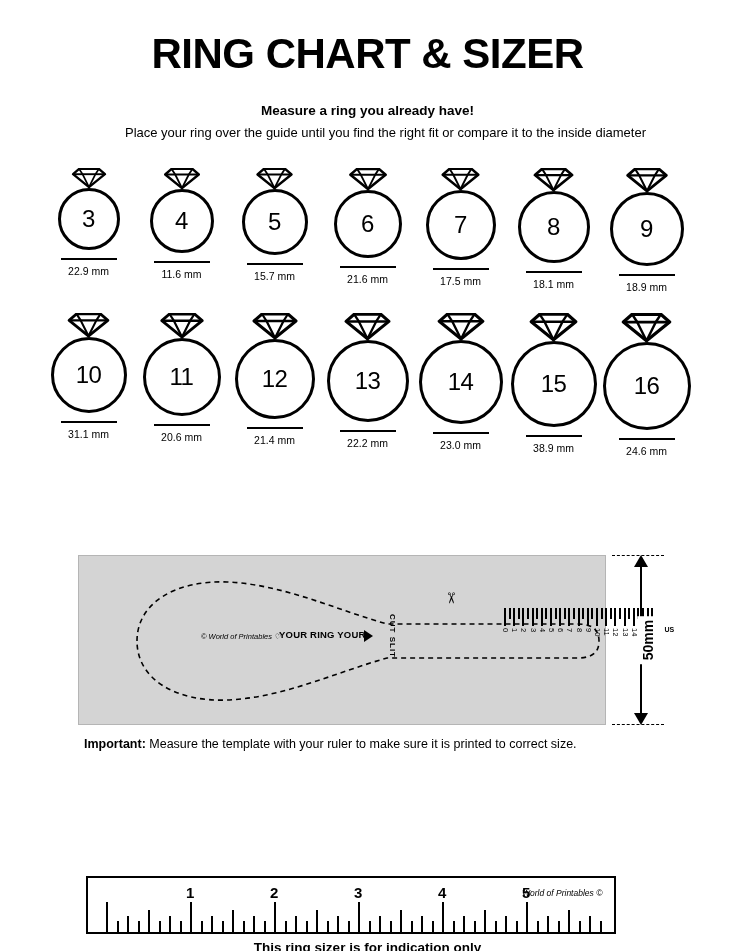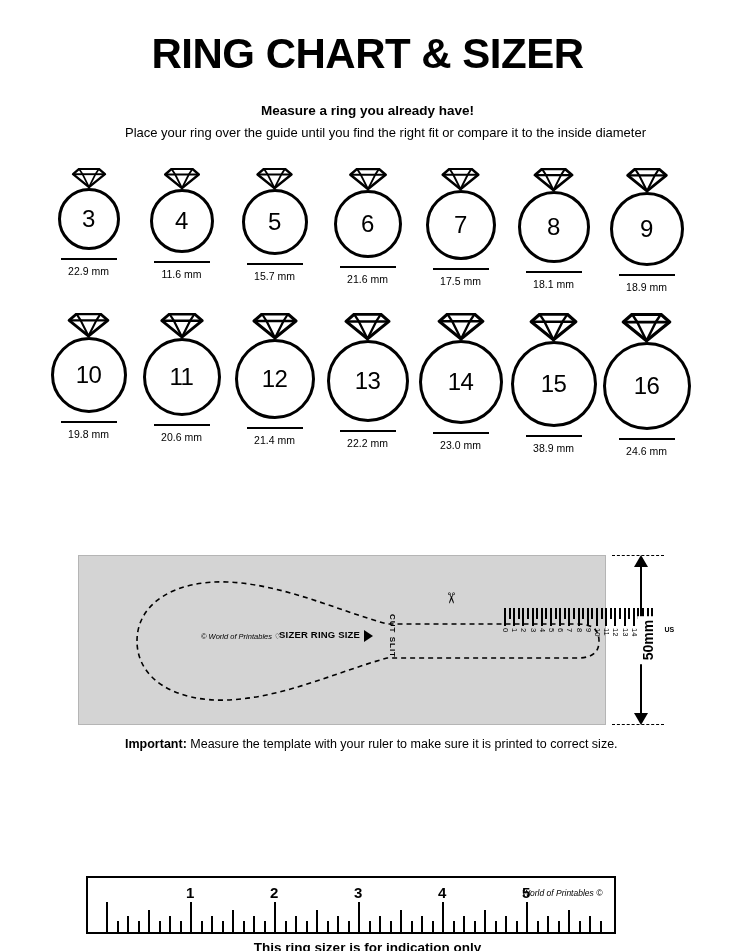--- a/index.html
+++ b/index.html
@@ -275,21 +275,21 @@
     padding: 3px 4px;
     white-space: nowrap;
   }
 
   .important-line {
     position: absolute;
     left: 84px;
     top: 240px;
     font-size: 12.5px;
   }
-  .important-line b { font-weight: bold; margin-left: 41px; }
+  .important-line b { font-weight: bold; }
 
   
   .ruler-wrap {
     position: absolute;
     left: 86px;
     top: 846px;
     width: 530px;
     height: 58px;
   }
   .ruler {
@@ -458,21 +458,21 @@
     <path d="M8 16 L24 2 L76 2 L92 16 L50 50 Z" fill="none" stroke="#000" stroke-width="6" stroke-linejoin="round"></path>
     <path d="M8 16 L92 16" stroke="#000" stroke-width="5"></path>
     <path d="M24 2 L33 16 L50 50 L67 16 L76 2" fill="none" stroke="#000" stroke-width="4.5" stroke-linejoin="round"></path>
   </svg></div>
          <div class="band" style="width:76px;height:76px;">
            <span>10</span>
          </div>
        </div>
        <div class="mm-wrap">
          <div class="mm-line"></div>
-         <div class="mm-text">19.8 mm</div>
+         <div class="mm-text">31.1 mm</div>
        </div>
       </div>
       <div class="ring-cell" style="width: 93px;">
         <div class="ring-graphic">
          <div class="gem"><svg width="48" height="25" viewBox="0 0 100 52">
     <path d="M8 16 L24 2 L76 2 L92 16 L50 50 Z" fill="none" stroke="#000" stroke-width="6" stroke-linejoin="round"></path>
     <path d="M8 16 L92 16" stroke="#000" stroke-width="5"></path>
     <path d="M24 2 L33 16 L50 50 L67 16 L76 2" fill="none" stroke="#000" stroke-width="4.5" stroke-linejoin="round"></path>
   </svg></div>
          <div class="band" style="width:78px;height:78px;">
@@ -579,21 +579,21 @@
                    L 470 52
                    C 486 52, 492 58, 492 69
                    C 492 80, 486 86, 470 86
                    L 280 86
                    C 230 100, 175 126, 120 128
                    C 70 130, 30 108, 30 69 Z" fill="none" stroke="#000" stroke-width="1.6" stroke-dasharray="5,4"></path>
         </svg>
       </div>
 
       <div class="wop-tiny">© World of Printables ♡</div>
-      <div class="your-ring-size">SIZER RING SIZE</div>
+      <div class="your-ring-size">YOUR RING YOUR</div>
       <div class="tri-marker"></div>
       <div class="cut-slit">CUT SLIT</div>
       <div class="scissors">✂</div>
 
       <div class="sizer-ticks" id="sizer-ticks">
           <div style="position: absolute; left: 0px; top: 0px; width: 2px; height: 18px; background: rgb(0, 0, 0);"></div>
           <div style="position: absolute; left: 4.6px; top: 0px; width: 2px; height: 11px; background: rgb(0, 0, 0);"></div>
           <div style="position: absolute; left: -3px; top: 20px; font-size: 7.5px; writing-mode: vertical-rl;">0</div>
           <div style="position: absolute; left: 9.2px; top: 0px; width: 2px; height: 18px; background: rgb(0, 0, 0);"></div>
           <div style="position: absolute; left: 13.8px; top: 0px; width: 2px; height: 11px; background: rgb(0, 0, 0);"></div>

